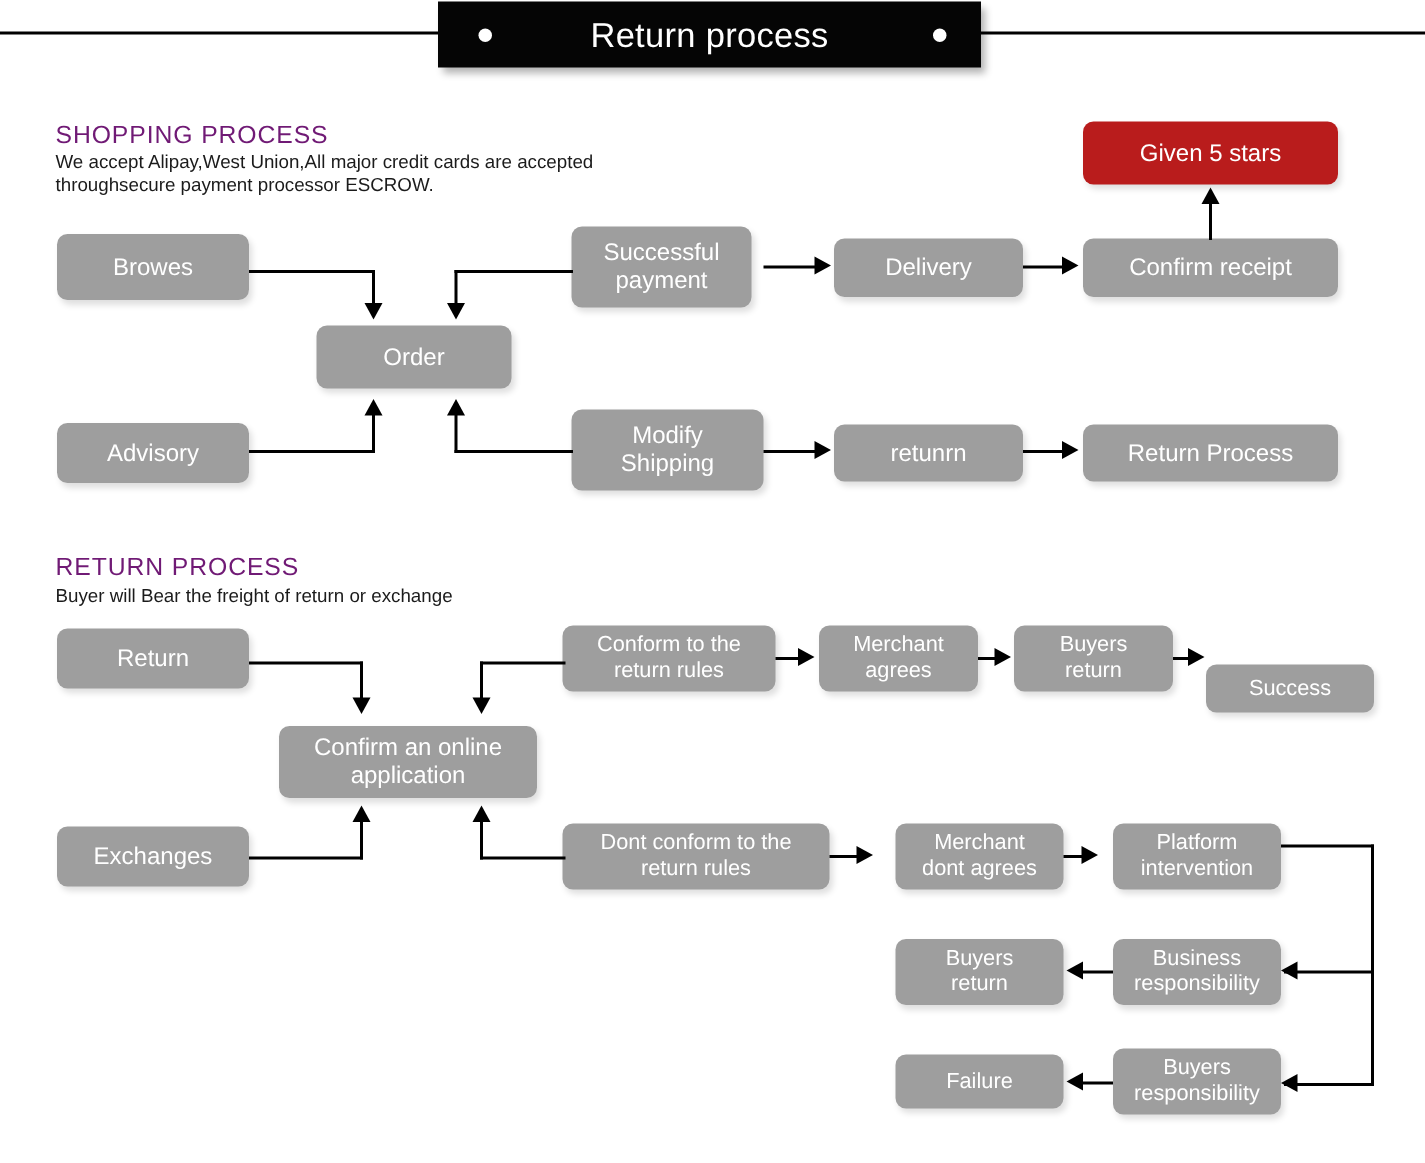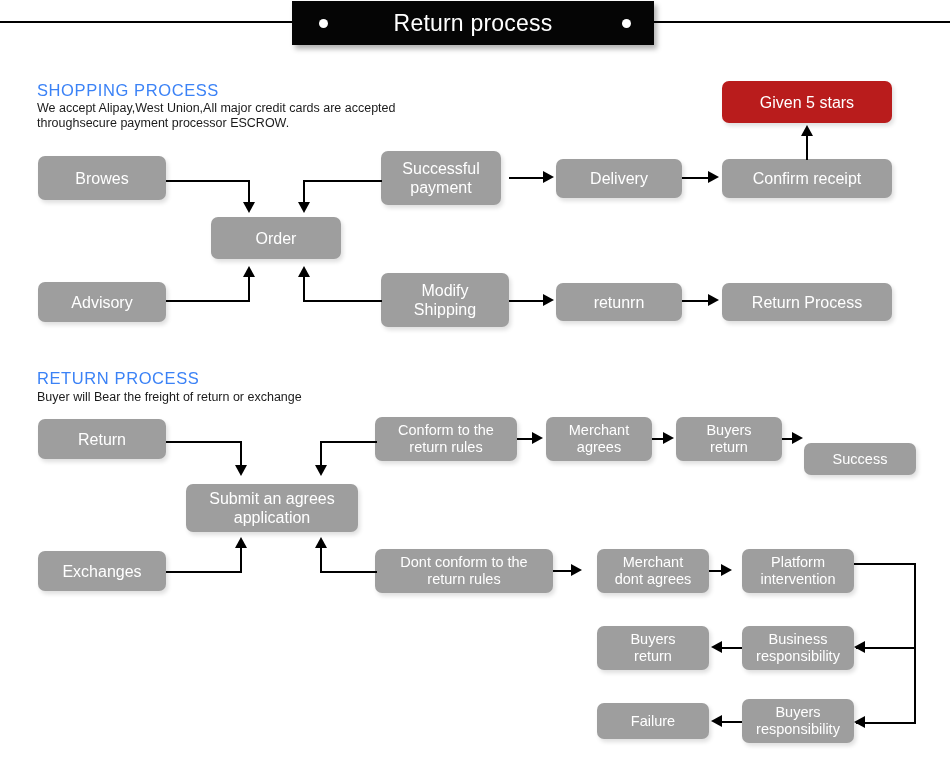--- a/index.html
+++ b/index.html
@@ -30,21 +30,21 @@
   }
   .banner-dot{
     position:absolute;top:18px;width:9px;height:9px;border-radius:50%;
     background:#ffffff;
   }
   .banner-dot.left{left:27px;}
   .banner-dot.right{left:330px;}
 
   
   .sec-title{
-    position:absolute;color:#3b82f6;font-size:16.5px;letter-spacing:.6px;
+    position:absolute;color:#701a75;font-size:16.5px;letter-spacing:.6px;
     white-space:nowrap;
   }
   .sec-sub{
     position:absolute;color:#1b1b1b;font-size:12.5px;line-height:15px;
     white-space:pre-line;
   }
 
   
   .box{
     position:absolute;
@@ -139,21 +139,21 @@
   <div class="ah right" style="left:543px;top:294px;"></div>
 
   <div class="ln h" style="left:682px;top:300px;width:28px;"></div>
   <div class="ah right" style="left:708px;top:294px;"></div>
 
   <div class="sec-title" style="left:37px;top:369px;">RETURN PROCESS</div>
   <div class="sec-sub" style="left:37px;top:390px;">Buyer will Bear the freight of return or exchange</div>
 
   <div class="box" style="left:38px;top:419px;width:128px;height:40px;">Return</div>
 
-  <div class="box" style="left:186px;top:484px;width:172px;height:48px;">Submit an agrees
+  <div class="box" style="left:186px;top:484px;width:172px;height:48px;">Confirm an online
 application</div>
 
   <div class="box small" style="left:375px;top:417px;width:142px;height:44px;">Conform to the
 return rules</div>
 
   <div class="box small" style="left:546px;top:417px;width:106px;height:44px;">Merchant
 agrees</div>
 
   <div class="box small" style="left:676px;top:417px;width:106px;height:44px;">Buyers
 return</div>

